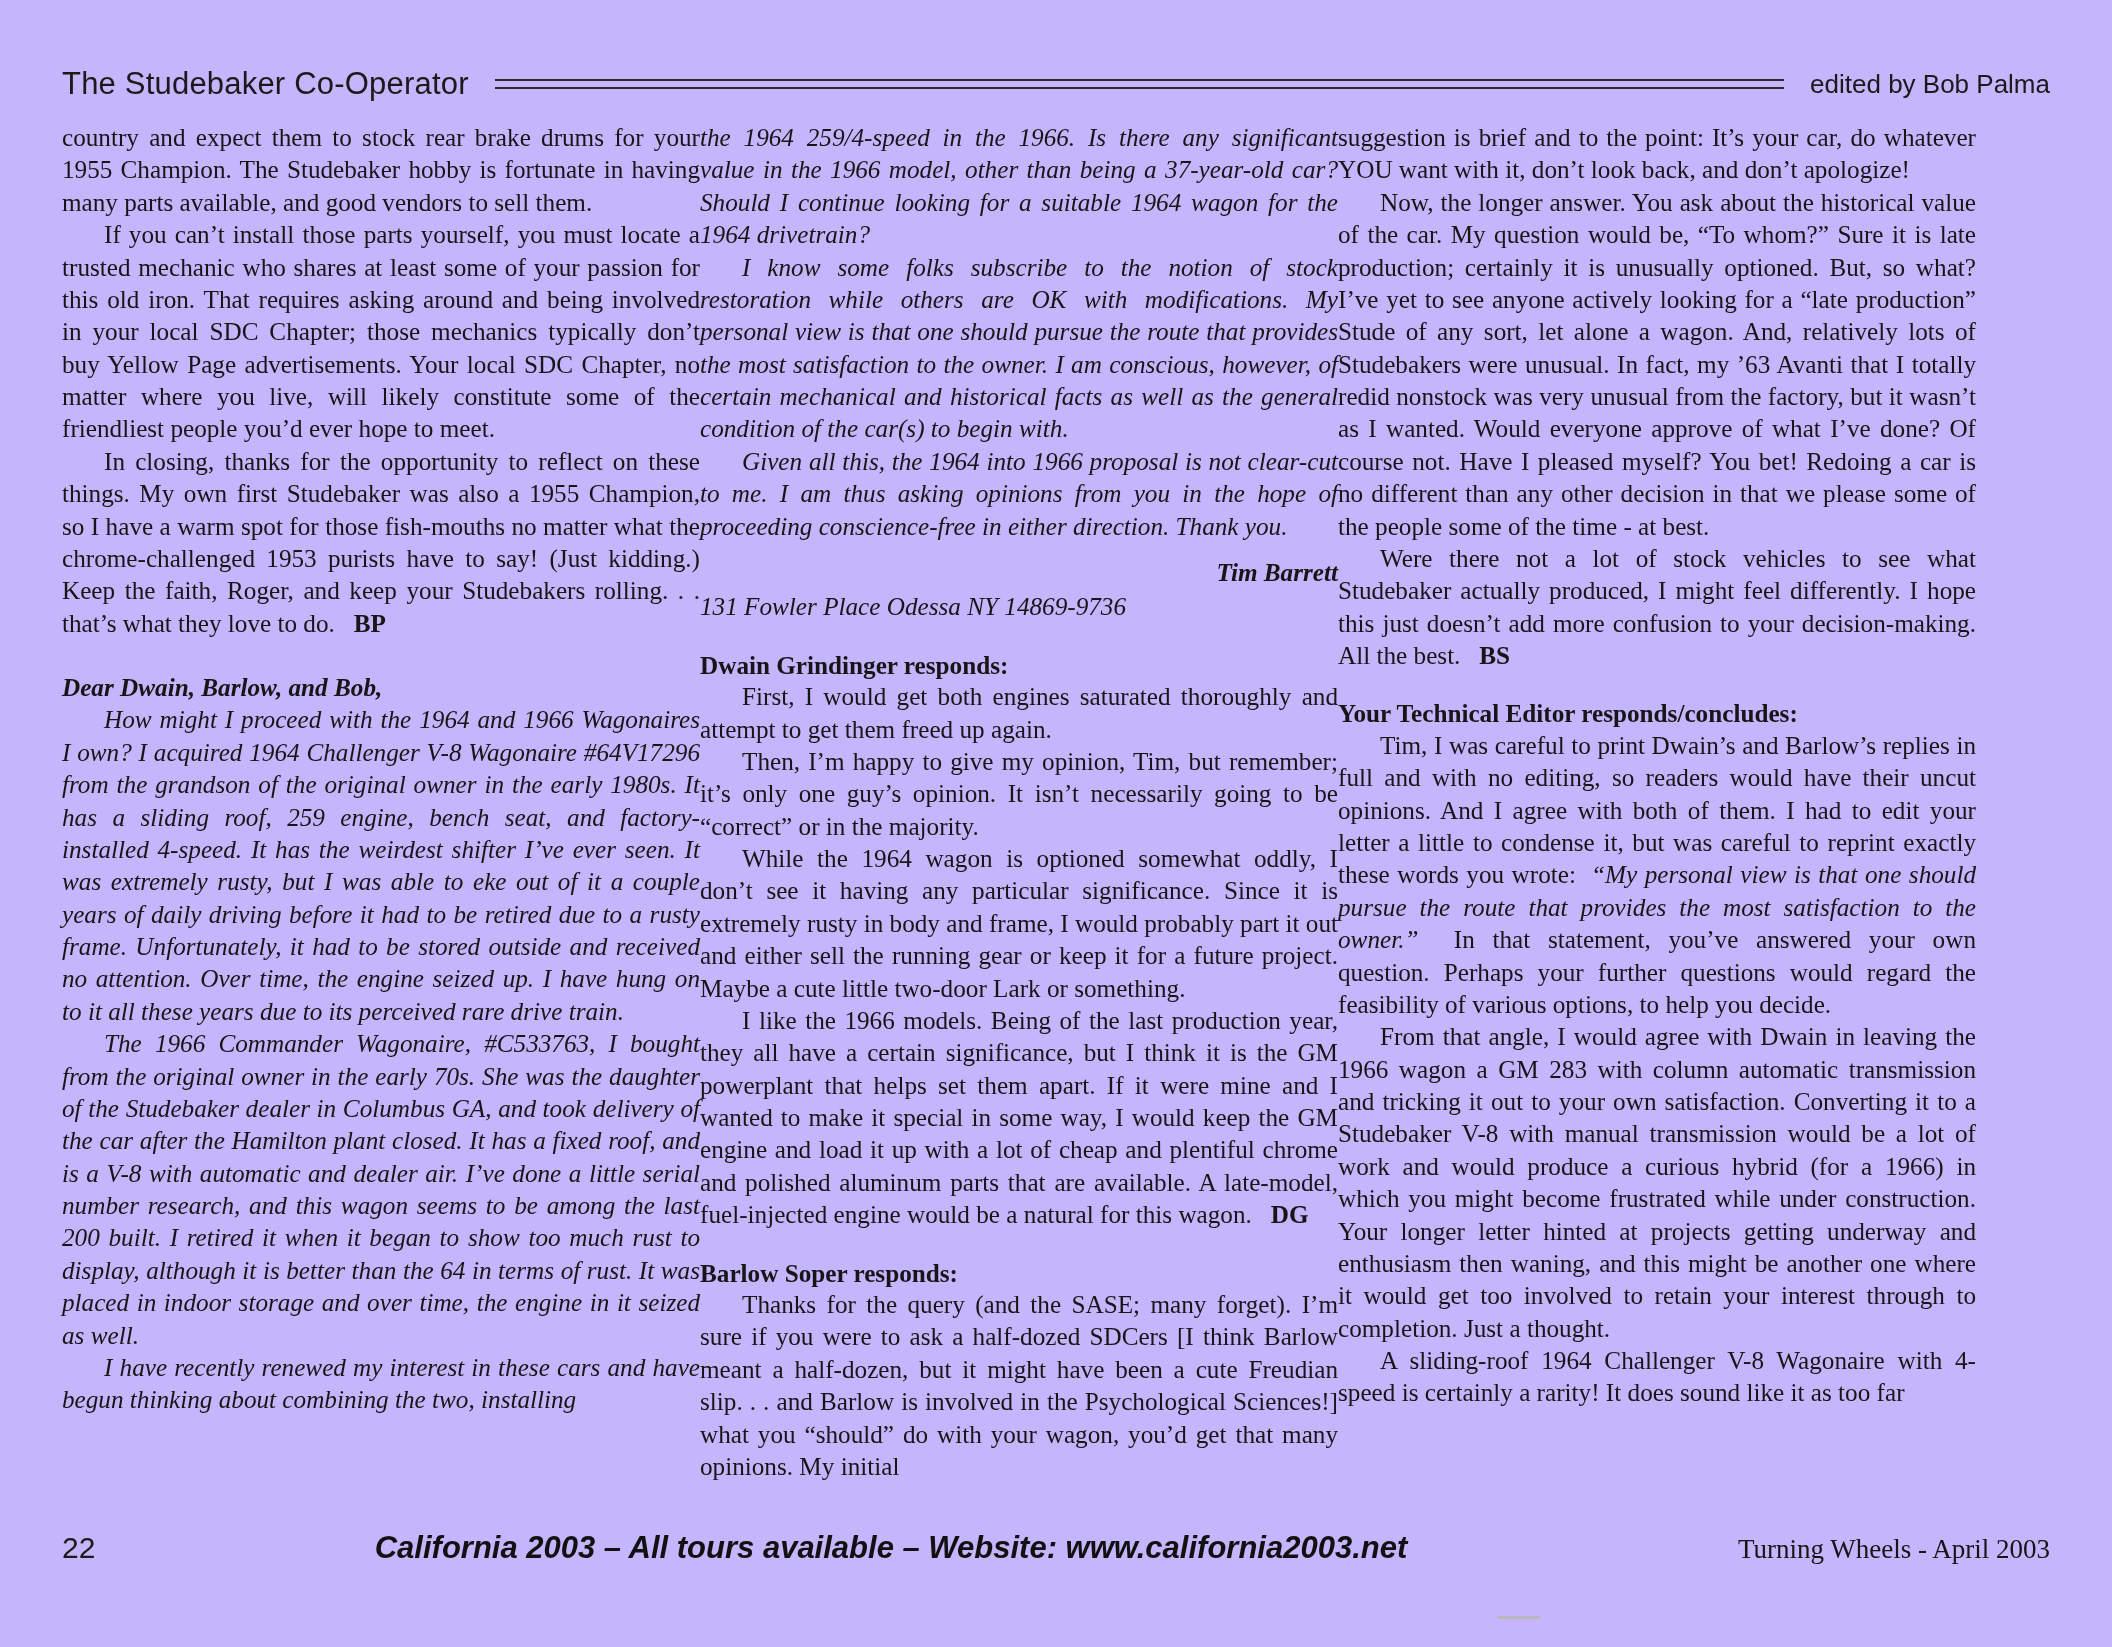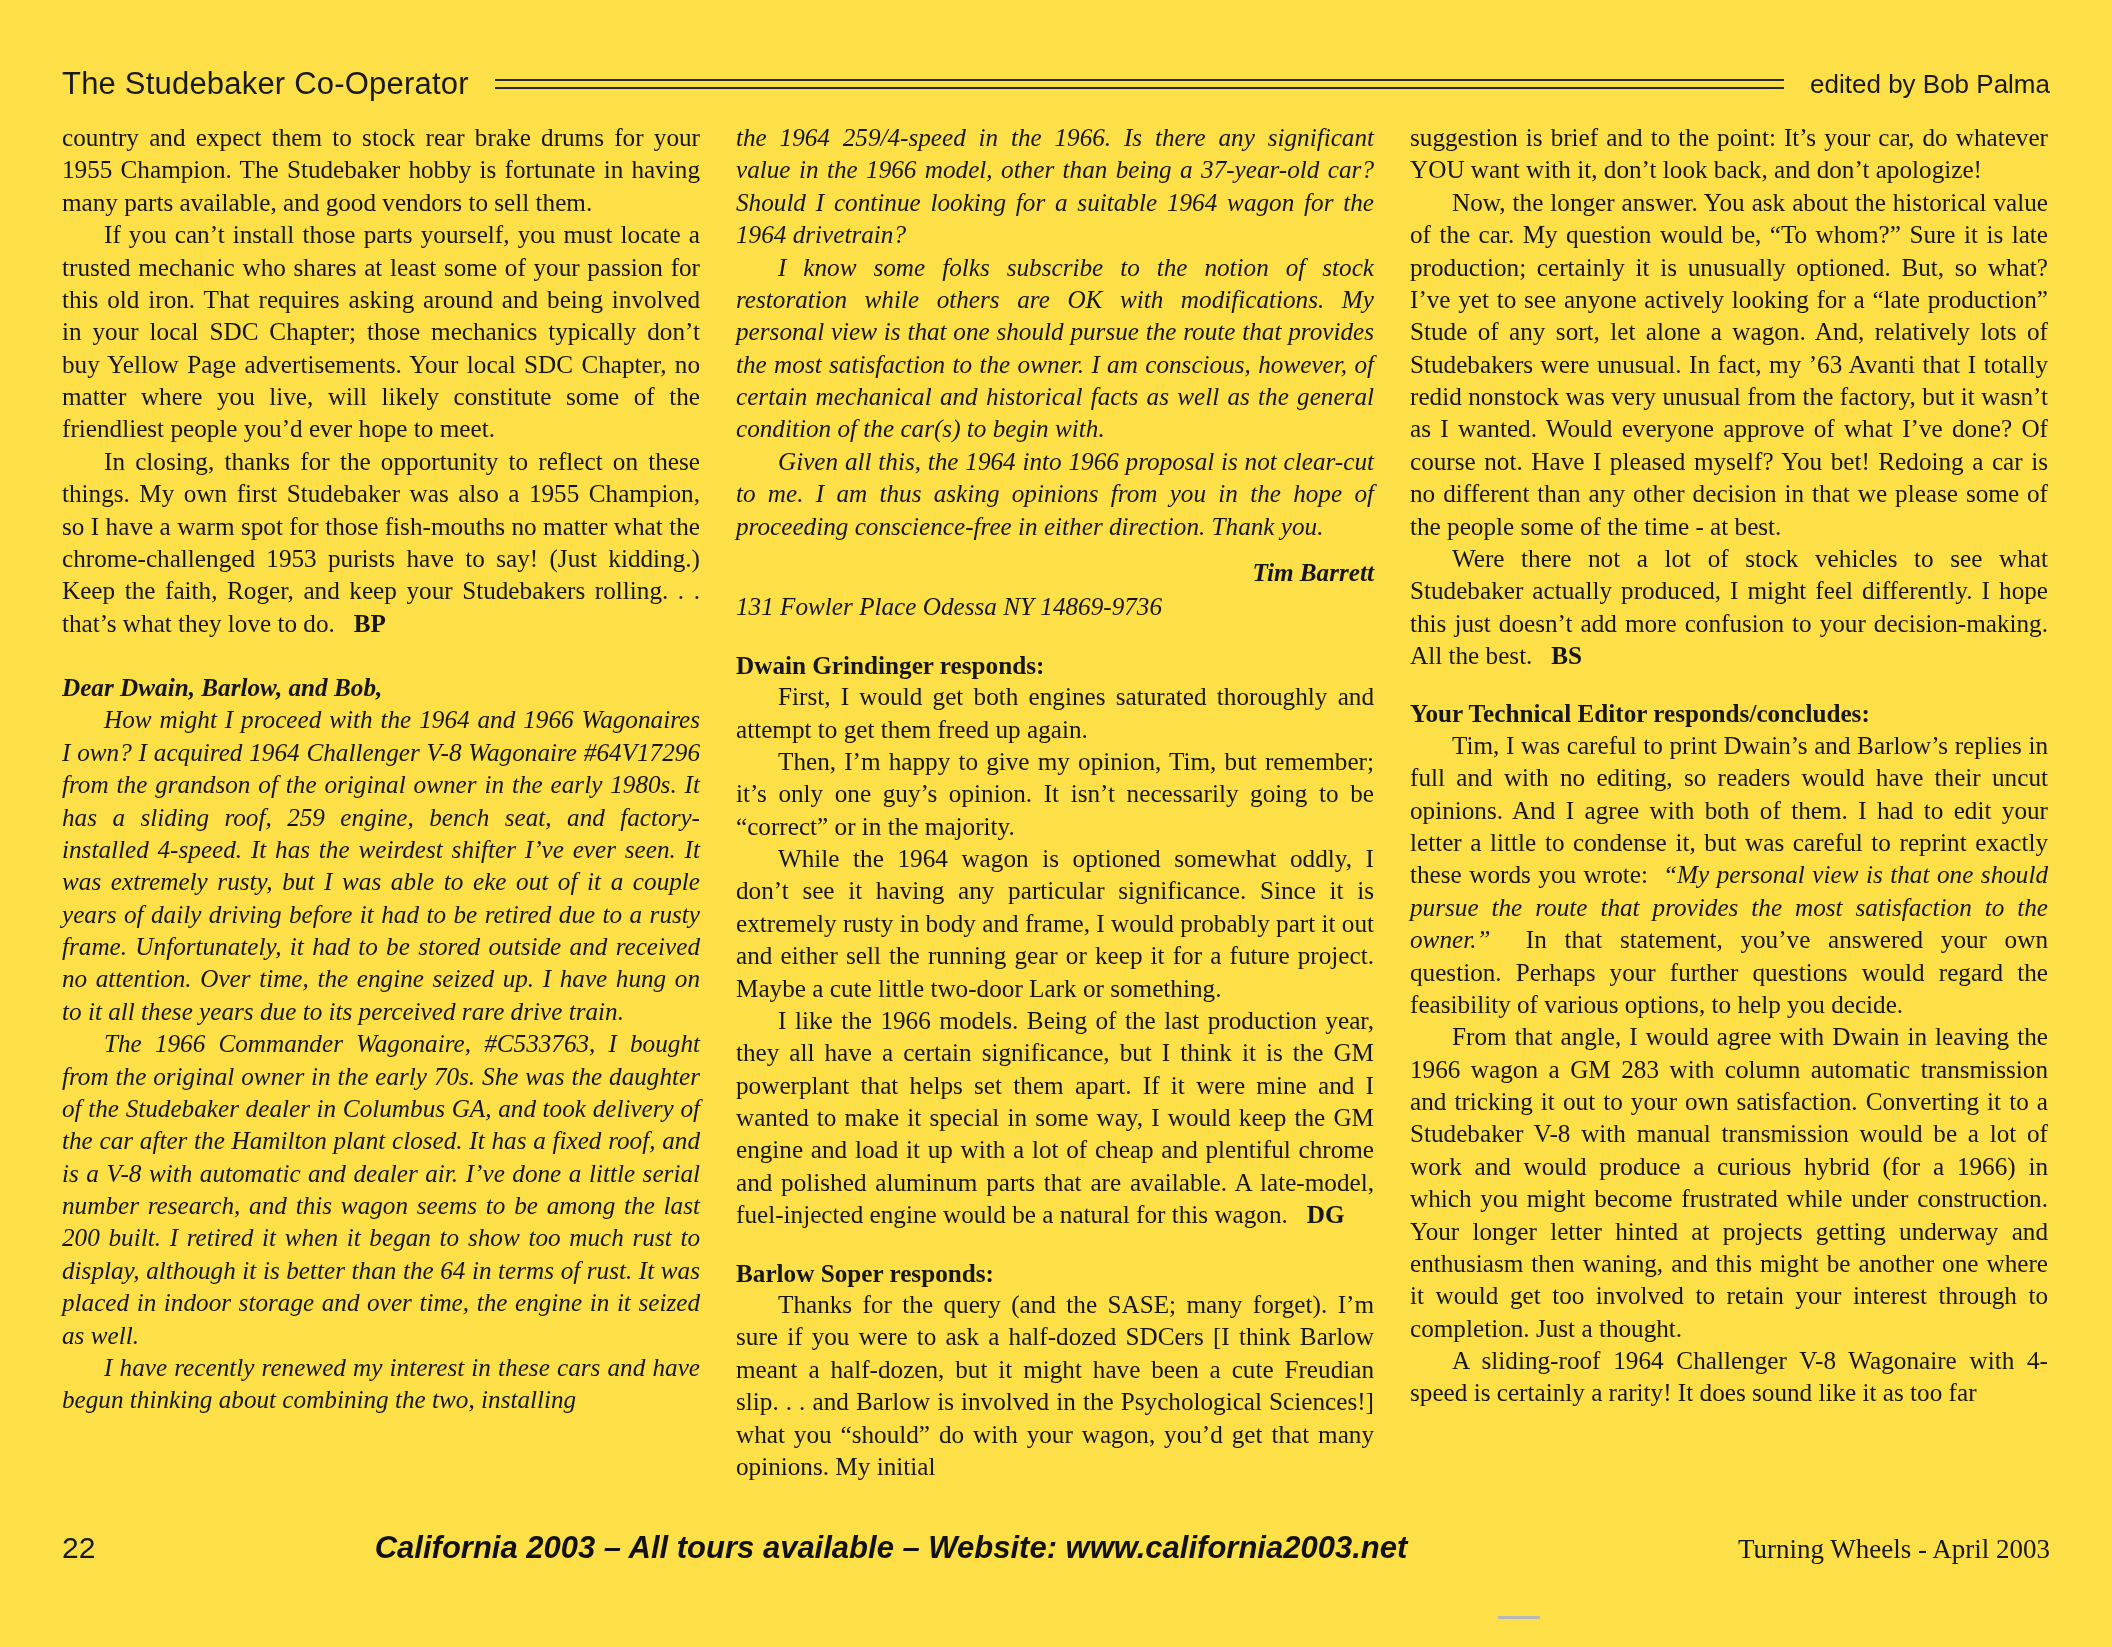--- a/index.html
+++ b/index.html
@@ -11,21 +11,21 @@
     width: 2112px;
     height: 1647px;
     font-family: "Liberation Serif", serif;
     color: #161616;
     overflow: hidden;
   }
   .page {
     position: relative;
     width: 2112px;
     height: 1647px;
-    background: #fde047;
+    background: #c4b5fd;
     box-sizing: border-box;
     padding: 0;
   }
 
   
   .header {
     position: absolute;
     left: 62px;
     top: 62px;
     width: 1988px;
@@ -66,21 +66,20 @@
   }
 
   
   .columns {
     position: absolute;
     left: 62px;
     top: 122px;
     width: 1988px;
     height: 1380px;
     display: flex;
-    gap: 36px;
   }
   .col {
     width: 638px;
     font-size: 25.2px;
     line-height: 1.285;
     text-align: justify;
     text-justify: inter-word;
     hyphens: none;
   }
   .col p {

